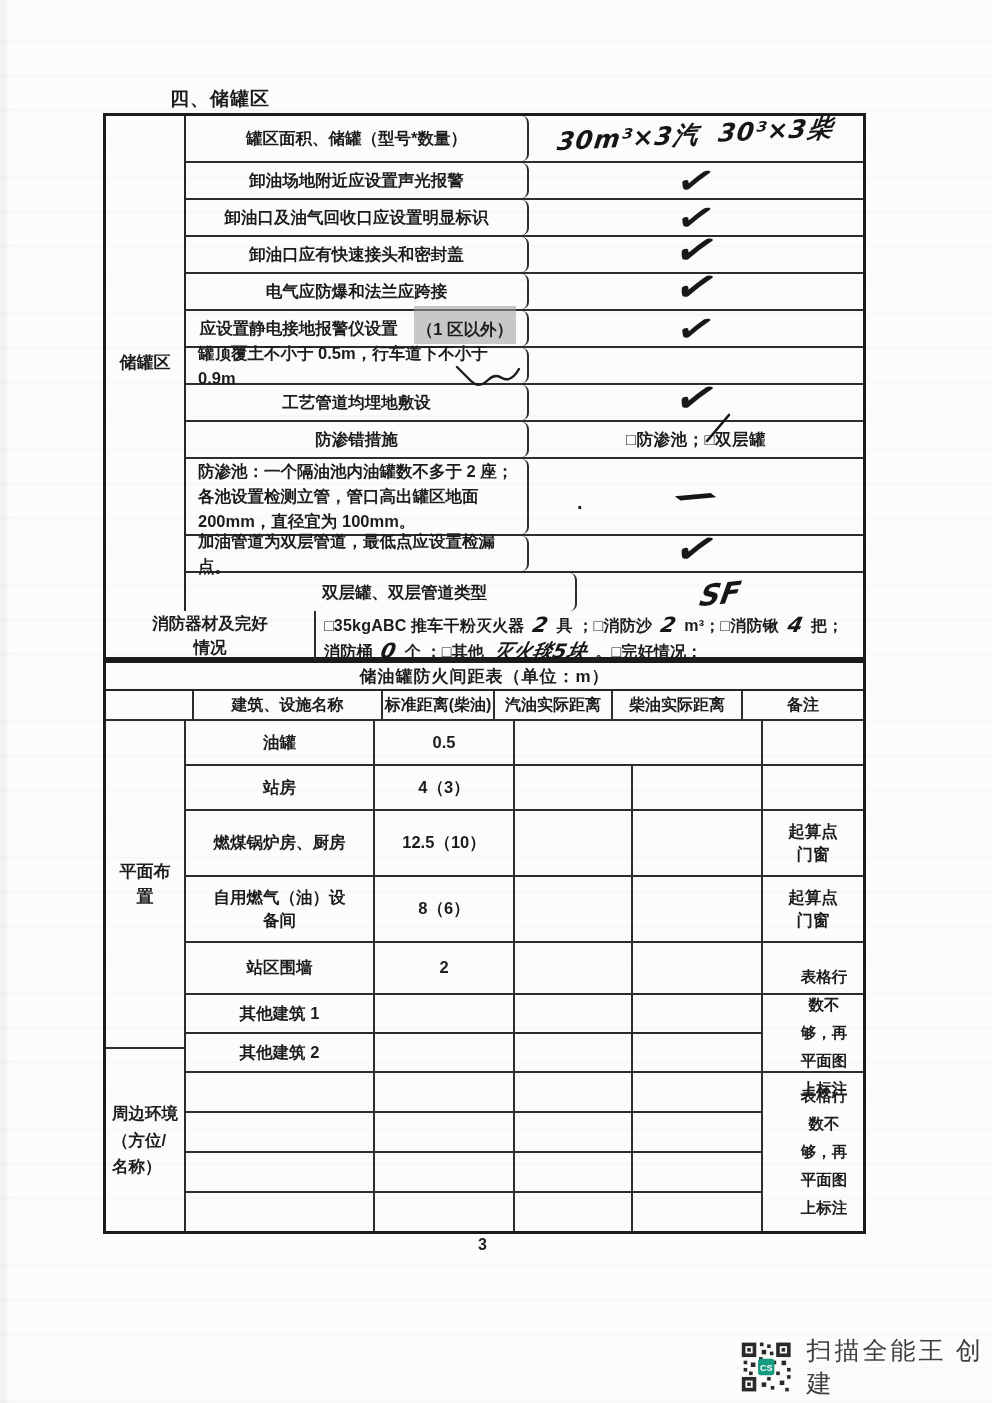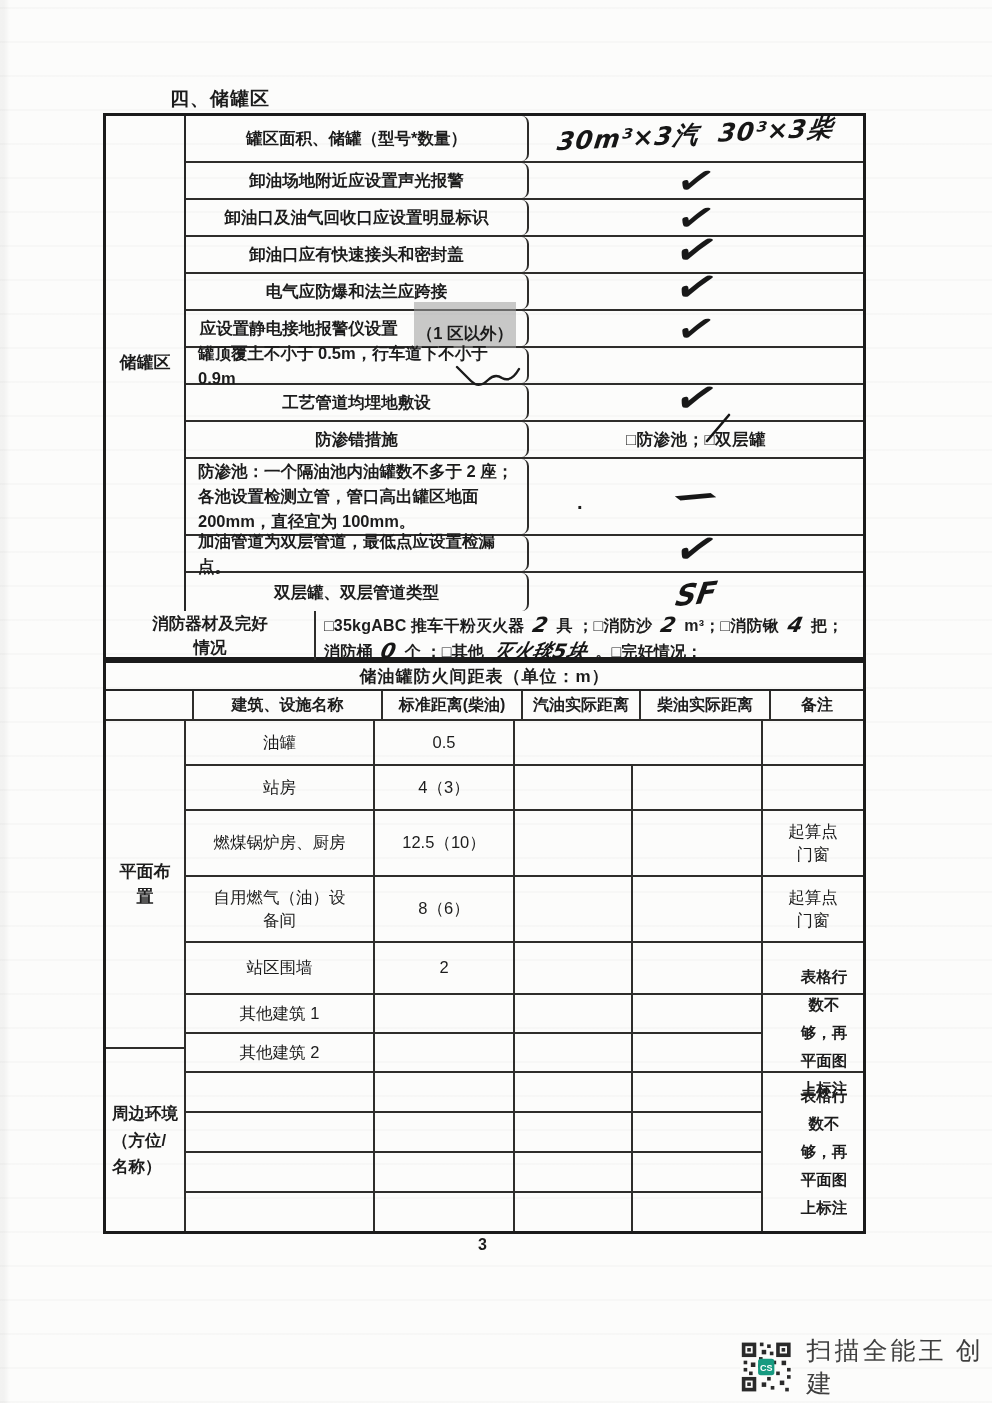--- a/index.html
+++ b/index.html
@@ -22,32 +22,32 @@
   
   .tbl { position:absolute; border:3px solid #1b1b1b; background:transparent; }
   #table1 { left:103px; top:113px; width:763px; height:547px; display:flex; flex-direction:column; }
   .t1-top { display:flex; height:495px; }
   .side-cell {
     width:80px; border-right:2px solid #262626; display:flex; align-items:center; justify-content:center;
     font-weight:700; font-size:17px; text-align:left; line-height:1.45; padding:4px;
   }
   .t1-rows { flex:1; display:flex; flex-direction:column; }
   .t1-row { display:flex; border-bottom:2px solid #2e2d2b; position:relative; }
-  .t1-row:last-child { border-bottom:none; }
+  .t1-row:last-child { border-bottom:none;margin-left:48px; }
   .t1-label {
     width:343px; border-right:2px solid #2e2d2b; display:flex; align-items:center; justify-content:center;
     text-align:center; font-weight:700; font-size:16.5px; padding:2px 10px; position:relative; line-height:1.5;border-radius:7px;
   }
   .t1-label.left { justify-content:flex-start; text-align:left; padding-left:12px; }
   .t1-value { flex:1; position:relative; display:flex; align-items:center; justify-content:center; }
 
   .r1 { height:47px; } .r2,.r3,.r4,.r5,.r6,.r7,.r8,.r9 { height:37px; }
   .r10 { height:77px; } .r11 { height:37px; } .r12 { height:38px; }
 
-  .hl { background:rgba(156,156,156,0.55); padding:19px 3px 2px; margin:-9px -3px -2px 16px; }
+  .hl { background:rgba(156,156,156,0.55); padding:11px 3px 2px; margin:-9px -3px -2px 16px; }
 
   .checkmark {
     font-size:38px; font-weight:700; color:#181818; line-height:0;
     transform:rotate(7deg) scaleX(1.2) skewX(-6deg); display:inline-block;
   }
   .check-tall { font-size:44px; transform:translateY(-5px) rotate(9deg) scaleX(1.1) skewX(-8deg); }
   .hand { font-family:"DejaVu Sans", sans-serif; font-style:italic; color:#161616; }
   .hw-tanks {
     position:absolute; left:28px; top:2px; font-size:25px; font-weight:600;
     transform:rotate(-3deg) skewX(-10deg); white-space:pre; letter-spacing:1px;
@@ -71,29 +71,29 @@
   .fire-value { flex:1; padding:1px 6px 0 8px; font-weight:700; font-size:16px; line-height:24px; letter-spacing:0.2px; }
   .fire-hw { font-size:21px; font-weight:600; transform:skewX(-12deg); display:inline-block; padding:0 4px; position:relative; top:1px; }
   .fire-hw.big { font-size:20px; letter-spacing:0px; }
 
   
   #table2 { left:103px; top:660px; width:763px; height:574px; display:flex; flex-direction:column; }
   .t2-title { height:42px; border-bottom:2.5px solid #242424; display:flex; align-items:center; justify-content:center; font-weight:700; font-size:17px; letter-spacing:1px; }
   .t2-header { display:flex; height:45px; border-bottom:2px solid #2e2d2b; font-weight:700; font-size:16px;padding-left:8px; }
   .t2-header > div { display:flex; align-items:center; justify-content:center; border-right:2px solid #2e2d2b; }
   .t2-header > div:last-child { border-right:none; }
-  .c-side { width:80px; } .c-name { width:189px; } .c-std { width:140px; } .c-gas { width:118px; } .c-die { width:130px; } .c-rem { flex:1; }
+  .c-side { width:80px; } .c-name { width:189px; } .c-std { width:112px; } .c-gas { width:118px; } .c-die { width:130px; } .c-rem { flex:1; }
 
   .t2-body { flex:1; display:flex; }
   .t2-side-col { width:80px; border-right:2px solid #2e2d2b; display:flex; flex-direction:column; }
   .t2-side-plan { height:328px; border-bottom:2px solid #2e2d2b; display:flex; align-items:center; justify-content:center; text-align:center; font-weight:700; font-size:17px; line-height:1.5; padding:0 7px; }
   .t2-side-env { flex:1; display:flex; align-items:center; justify-content:center; text-align:left; font-weight:700; font-size:16.5px; line-height:1.6; padding:0 6px; }
   .t2-grid { flex:1; display:flex; flex-direction:column; }
   .t2-row { display:flex; border-bottom:2px solid #2e2d2b; }
-  .t2-row > div { border-right:2px solid #2e2d2b; display:flex; align-items:center; justify-content:center; font-weight:400; font-size:16.5px; text-align:center; line-height:1.4; padding:0 21px; }
+  .t2-row > div { border-right:2px solid #2e2d2b; display:flex; align-items:center; justify-content:center; font-weight:700; font-size:16.5px; text-align:center; line-height:1.4; padding:0 21px; }
   .t2-row > div:last-child, .t2-row > div.no-br { border-right:none; }
   .d-name { width:189px; } .d-std { width:140px; } .d-gas { width:118px; } .d-die { width:130px; } .d-rem { flex:1; }
   .d-merge { width:248px; }
 
   .t2-group { display:flex;gap:22px; }
   .t2-group-left { width:577px; display:flex; flex-direction:column; }
   .t2-group-left .t2-row > div:last-child { border-right:2px solid #2e2d2b; }
   .t2-group-rem { flex:1; display:flex; align-items:center; justify-content:center; text-align:center; font-weight:700; font-size:15.5px; line-height:1.8; padding:0 9px; }
   .group-plan-other { height:78px; border-bottom:2px solid #2e2d2b; }
   .group-plan-other .t2-row:last-child, .group-env .t2-row:last-child { border-bottom:none; }

